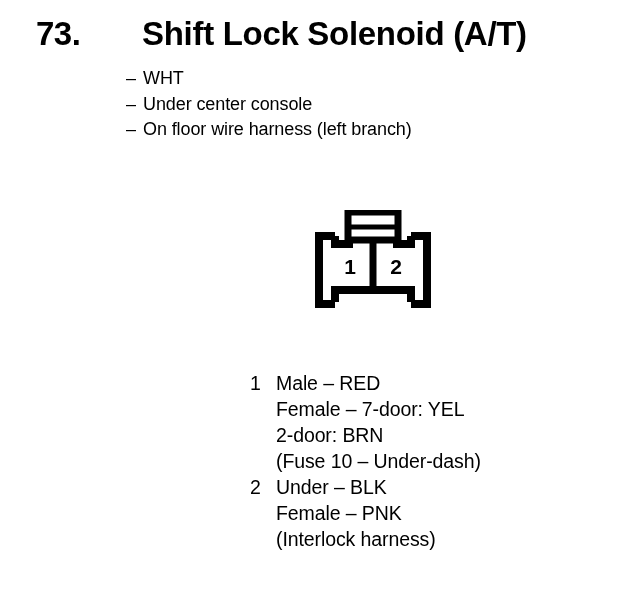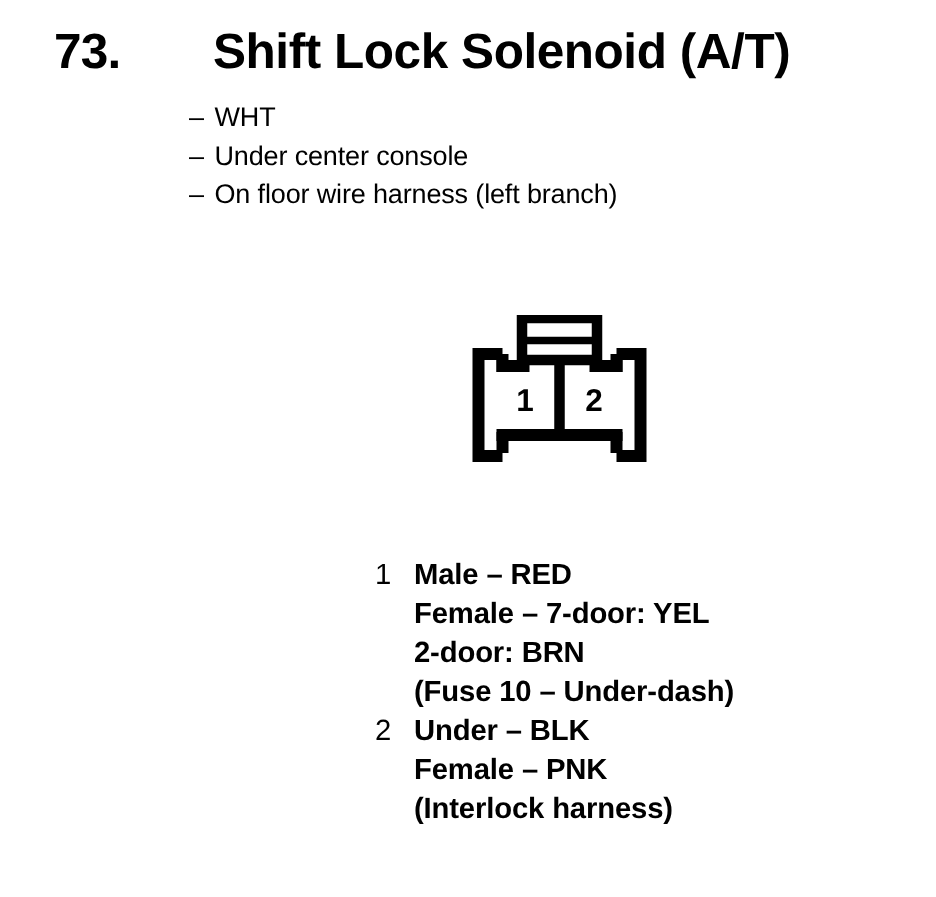--- a/index.html
+++ b/index.html
@@ -115,21 +115,20 @@
     font-weight: normal;
   }
   .pin-lines {
     margin-left: 26px;
   }
   .pin-line {
     font-size: 19.5px;
     line-height: 26px;
     white-space: nowrap;
     letter-spacing: -0.1px;
-    font-weight: bold;
   }
 </style>
 </head>
 <body>
 
 <div class="page">
 
   <div class="header">
     <div class="header-number">73.</div>
     <div class="header-title">Shift Lock Solenoid (A/T)</div>

